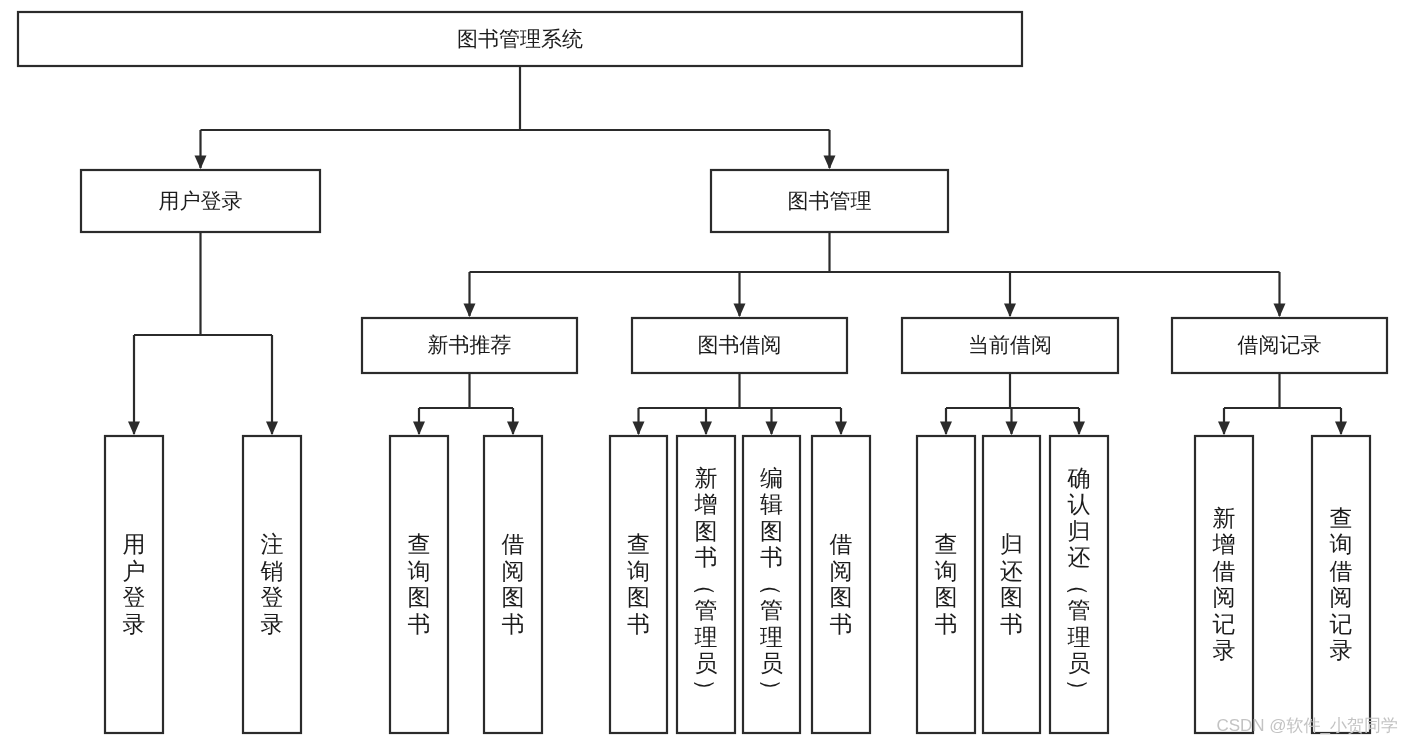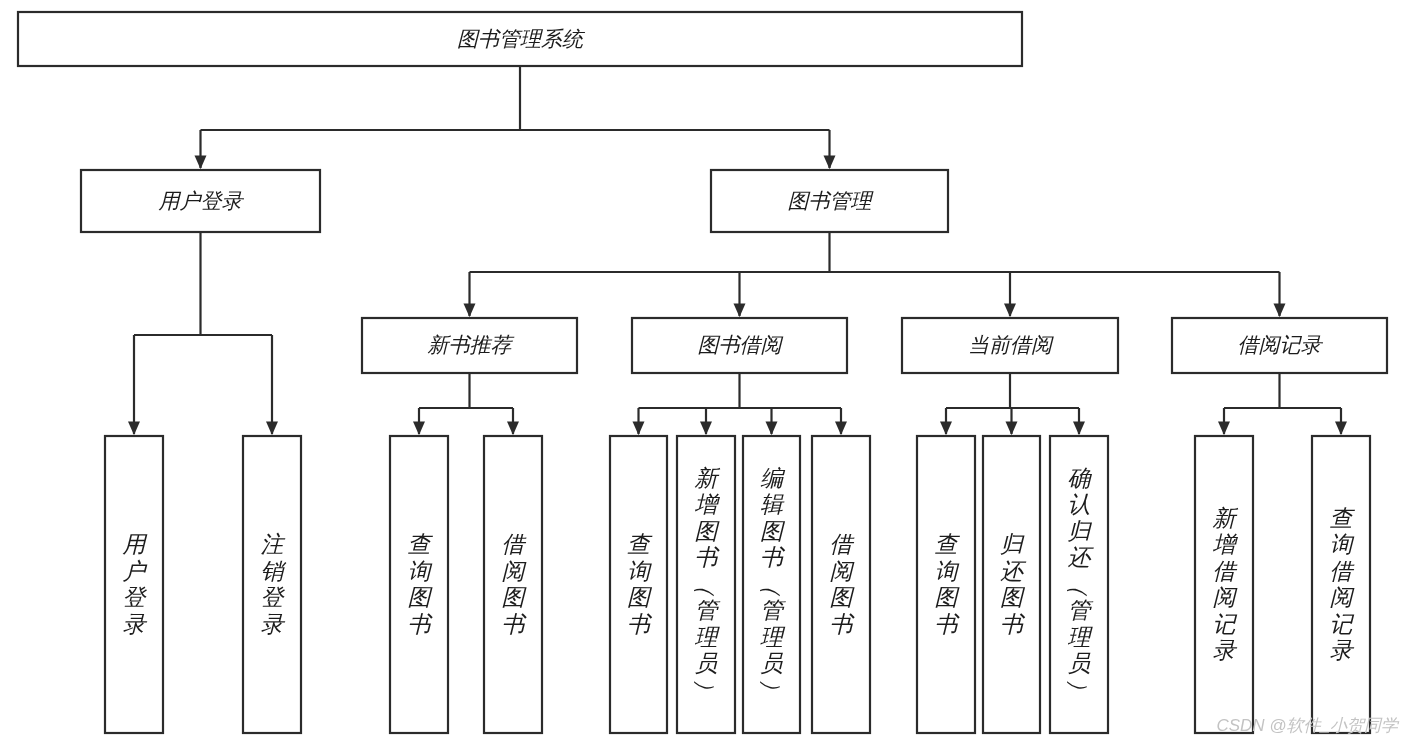--- a/index.html
+++ b/index.html
@@ -11,21 +11,20 @@
     width: 1405px;
     height: 747px;
     font-family: "Liberation Sans", "DejaVu Sans", sans-serif;
     overflow: hidden;
     position: relative;
   }
   #diagram-root {
     position: relative;
     width: 1405px;
     height: 528px;
-    font-style: italic;
   }
   svg#tree-svg {
     position: absolute;
     left: 0;
     top: 0;
     width: 1405px;
     height: 747px;
     display: block;
   }
   .node-box {

